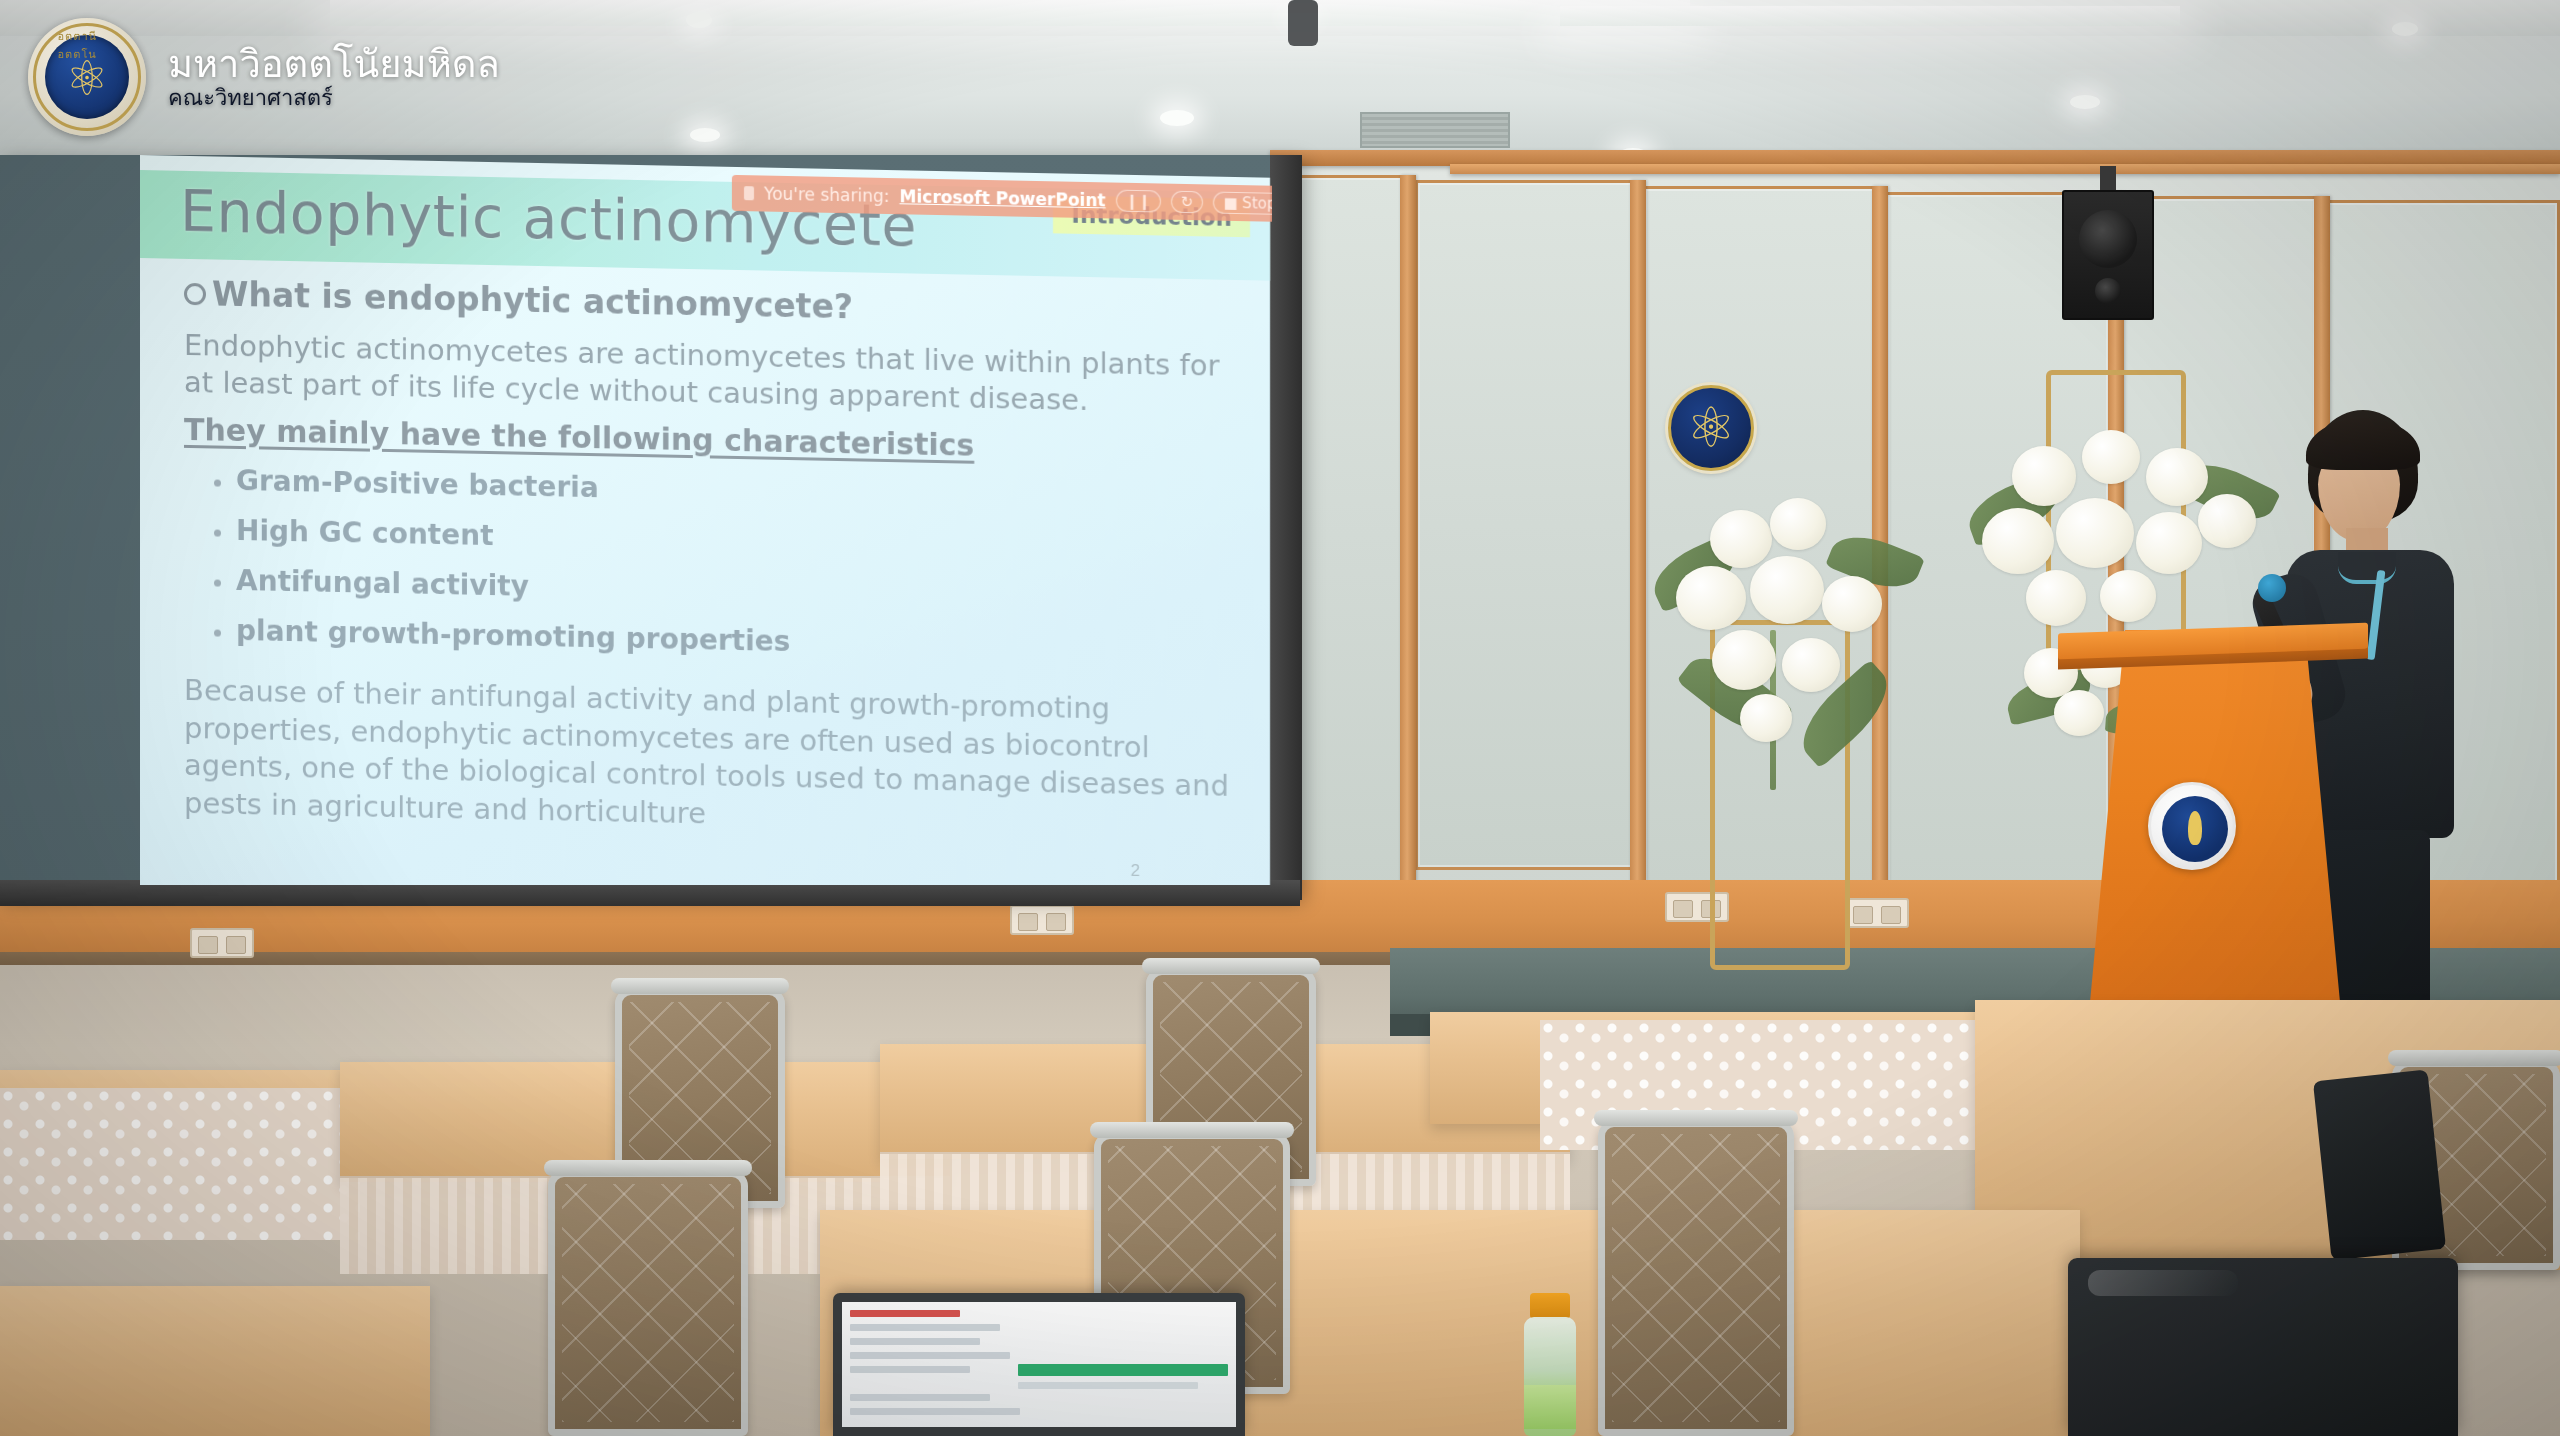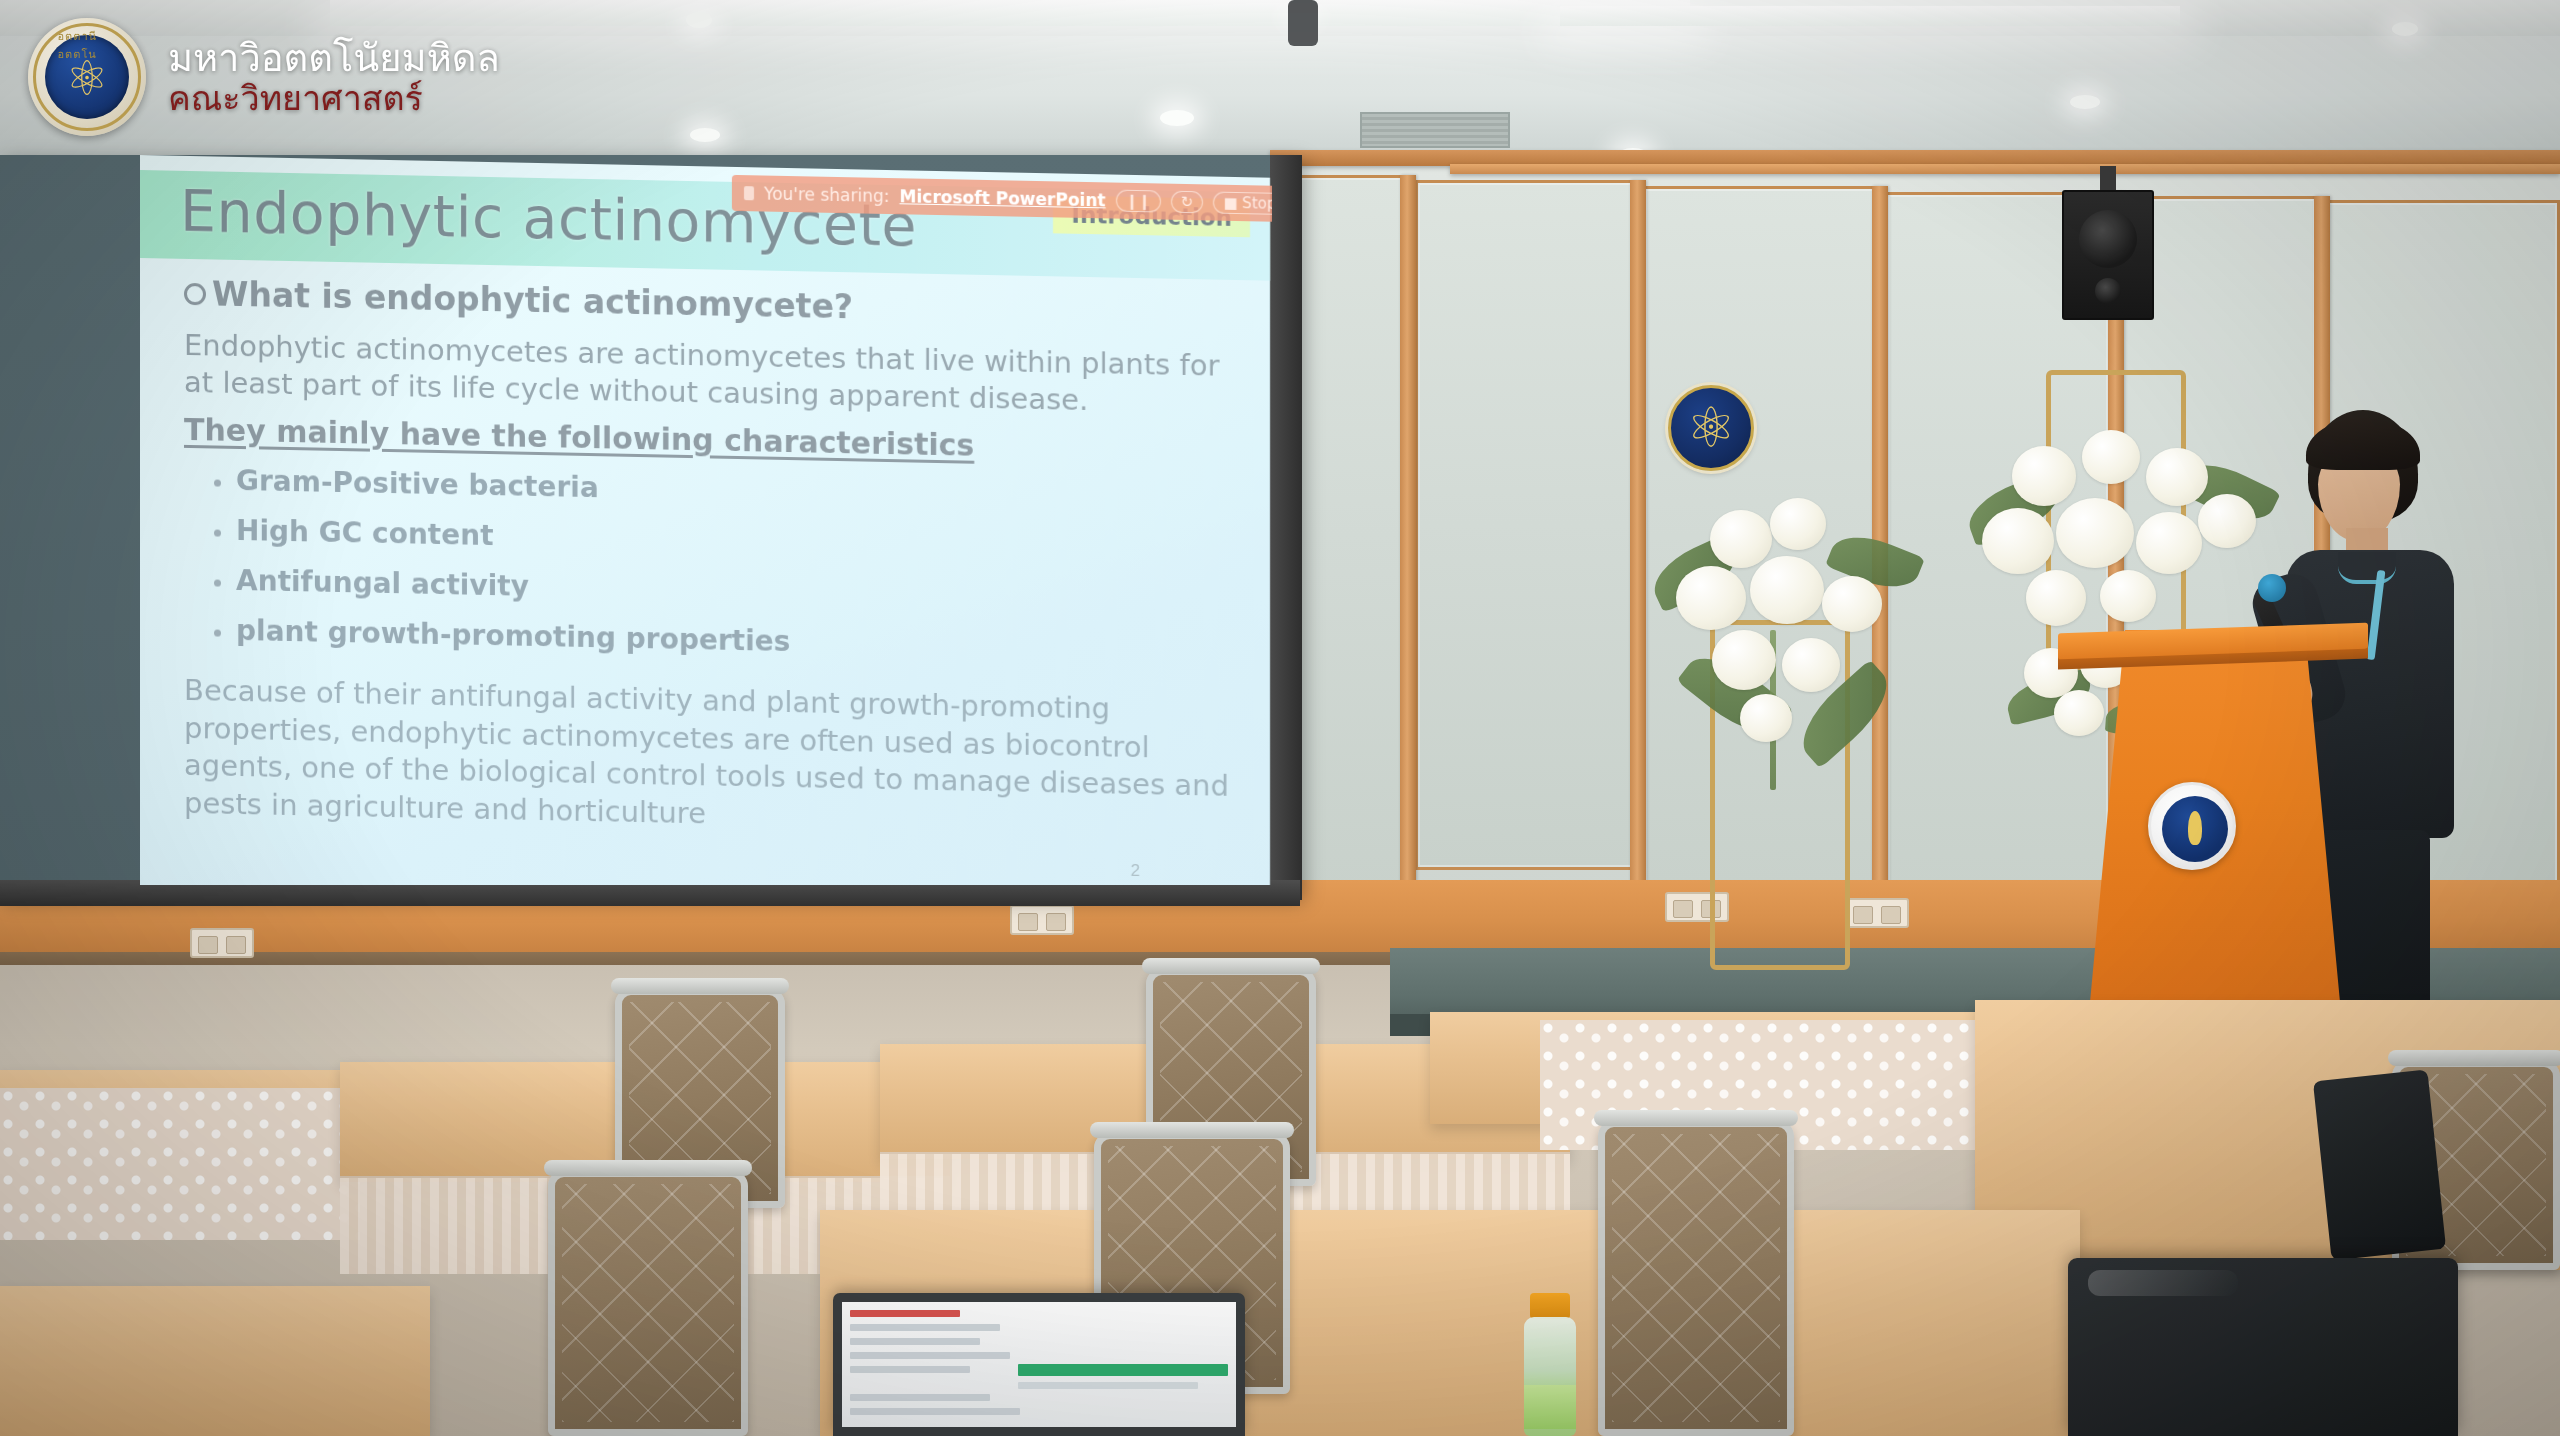--- a/index.html
+++ b/index.html
@@ -726,19 +726,19 @@
                   box-shadow:inset 0 0 8px rgba(0,0,0,.5);"></div>
       <div style="position:absolute;left:50%;top:52%;transform:translate(-50%,-50%);
                   color:#e6c765;font-size:48px;line-height:1;">⚛</div>
       <div style="position:absolute;left:50%;top:9px;transform:translateX(-50%);
                   color:#a68b3c;font-size:11px;letter-spacing:1px;
                   font-family:'DejaVu Sans', sans-serif;">อตตานี อตตโน</div>
     </div>
     <div style="line-height:1.12;">
       <div style="color:#ffffff;font-size:38px;font-family:'DejaVu Sans', sans-serif;
                   text-shadow:0 1px 5px rgba(0,0,0,.45);">มหาวิอตตโนัยมหิดล</div>
-      <div style="color:#7f1d1d;font-size:34px;font-family:'DejaVu Sans', sans-serif;
+      <div style="color:#0f172a;font-size:22px;font-family:'DejaVu Sans', sans-serif;
                   text-shadow:0 1px 5px rgba(0,0,0,.45);">คณะวิทยาศาสตร์</div>
     </div>
   </div>
 
   <div class="vignette"></div>
 </div>
 
 </body></html>

